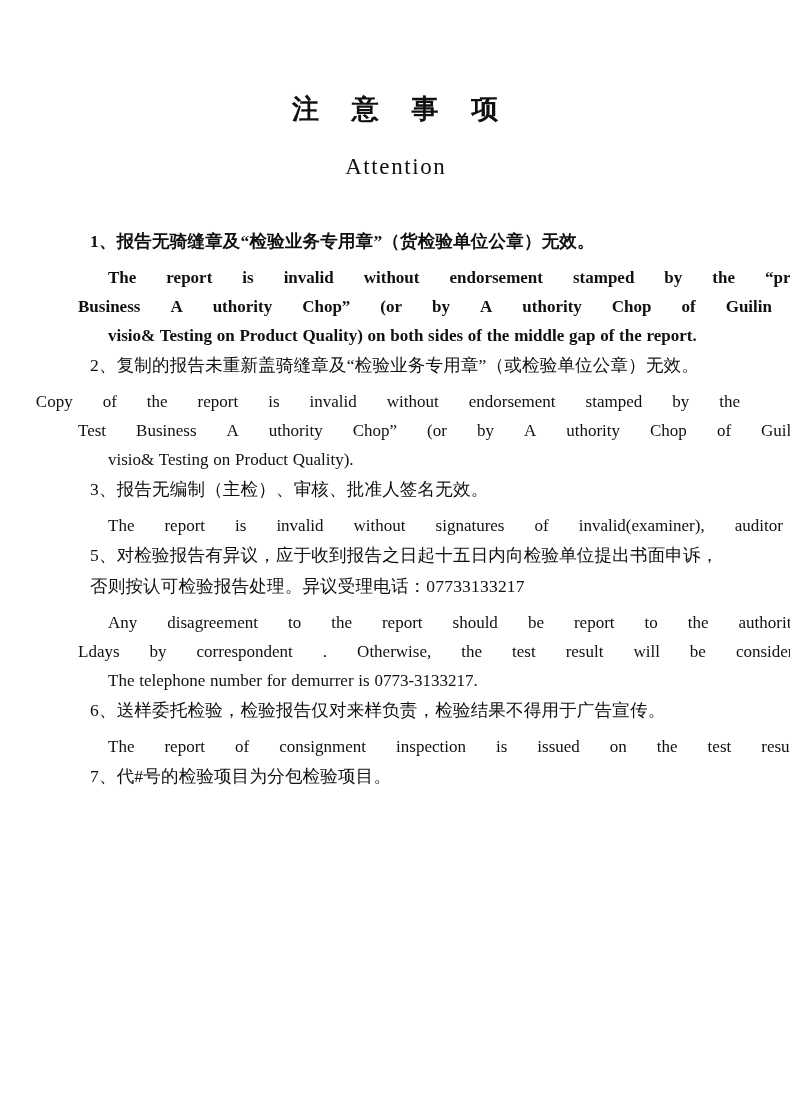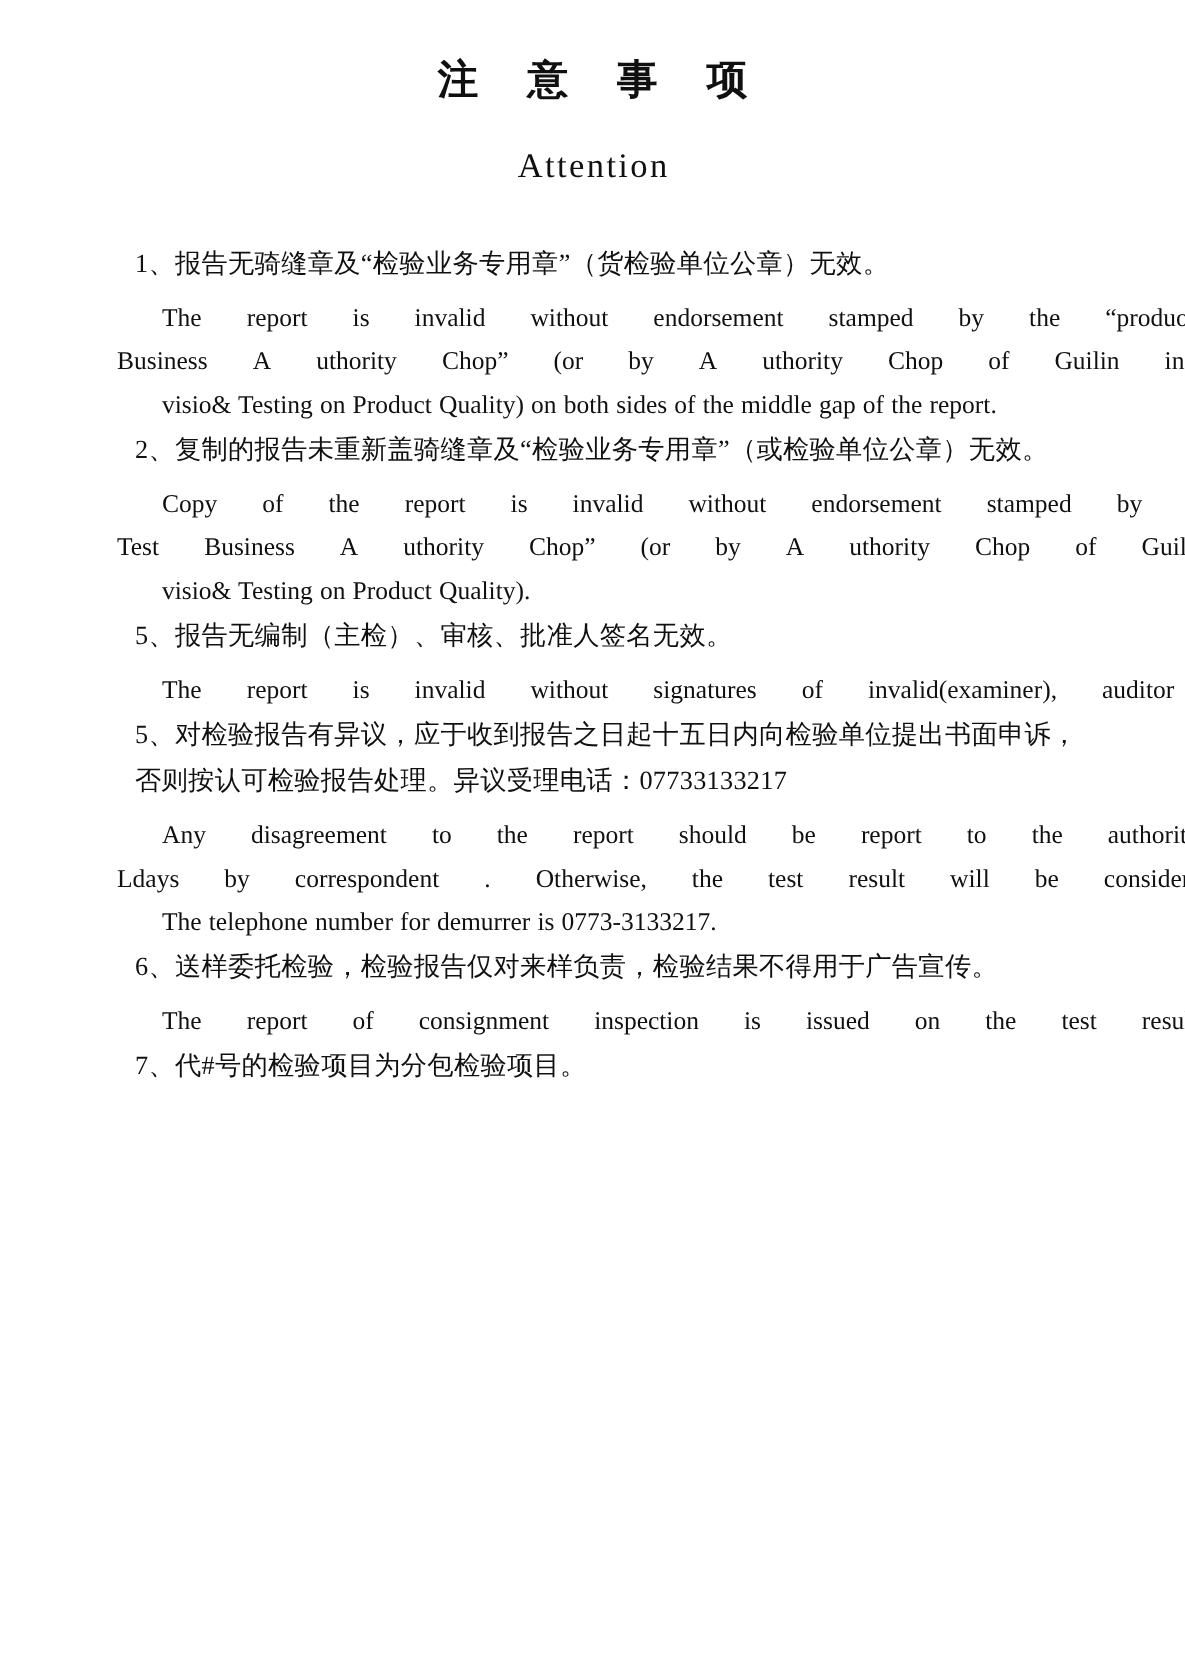--- a/index.html
+++ b/index.html
@@ -26,21 +26,21 @@
   }
 
   
   .title-cjk {
     text-align: center;
     font-size: 27px;
     font-weight: 700;
     letter-spacing: 13px;
     text-indent: 13px;
     margin: 0;
-    padding-top: 38px;
+    padding-top: 94px;
     line-height: 1.15;
     font-family: "Liberation Serif", "DejaVu Serif", serif;
   }
   .title-en {
     text-align: center;
     font-size: 23px;
     font-weight: 400;
     letter-spacing: 1.6px;
     text-indent: 1.6px;
     margin: 0;
@@ -53,21 +53,21 @@
     margin: 0;
     padding: 0 50px 0 48px;
     box-sizing: border-box;
     width: 790px;
   }
 
   .item {
     margin: 0;
     padding: 0;
   }
-  .item-gap-1 { margin-top: 36px; }
+  .item-gap-1 { margin-top: 46px; font-weight: bold; }
   .item-gap   { }
 
   
   .cjk {
     font-size: 17.5px;
     line-height: 31px;
     margin: 0;
     text-indent: 42px;
     letter-spacing: 0.2px;
     font-family: "Liberation Serif", "DejaVu Serif", serif;
@@ -144,21 +144,21 @@
           </span>
         <span class="jline last">
           <span>visio&amp; Testing on Product Quality) on both sides of the middle gap of the report.</span>
         </span>
       </div>
     </section>
 
     <section class="item item-gap">
       <p class="cjk">2、复制的报告未重新盖骑缝章及“检验业务专用章”（或检验单位公章）无效。</p>
       <div class="en">
-        <span class="jline first" style="display: flex; justify-content: flex-start;">
+        <span class="jline first" style="display: flex; justify-content: flex-end;">
 
         <span>Copy</span>
             <span>of</span>
             <span>the</span>
             <span>report</span>
             <span>is</span>
             <span>invalid</span>
             <span>without</span>
             <span>endorsement</span>
             <span>stamped</span>
@@ -180,21 +180,21 @@
             <span>of</span>
             <span>Guilin</span>
           </span>
         <span class="jline last">
           <span>visio&amp; Testing on Product Quality).</span>
         </span>
       </div>
     </section>
 
     <section class="item item-gap">
-      <p class="cjk narrow">5、报告无编制（主检）、审核、批准人签名无效。</p>
+      <p class="cjk narrow">3、报告无编制（主检）、审核、批准人签名无效。</p>
       <div class="en">
         <span class="jline first" style="display: flex; justify-content: space-between;">
 
         <span>The</span>
             <span>report</span>
             <span>is</span>
             <span>invalid</span>
             <span>without</span>
             <span>signatures</span>
             <span>of</span>

